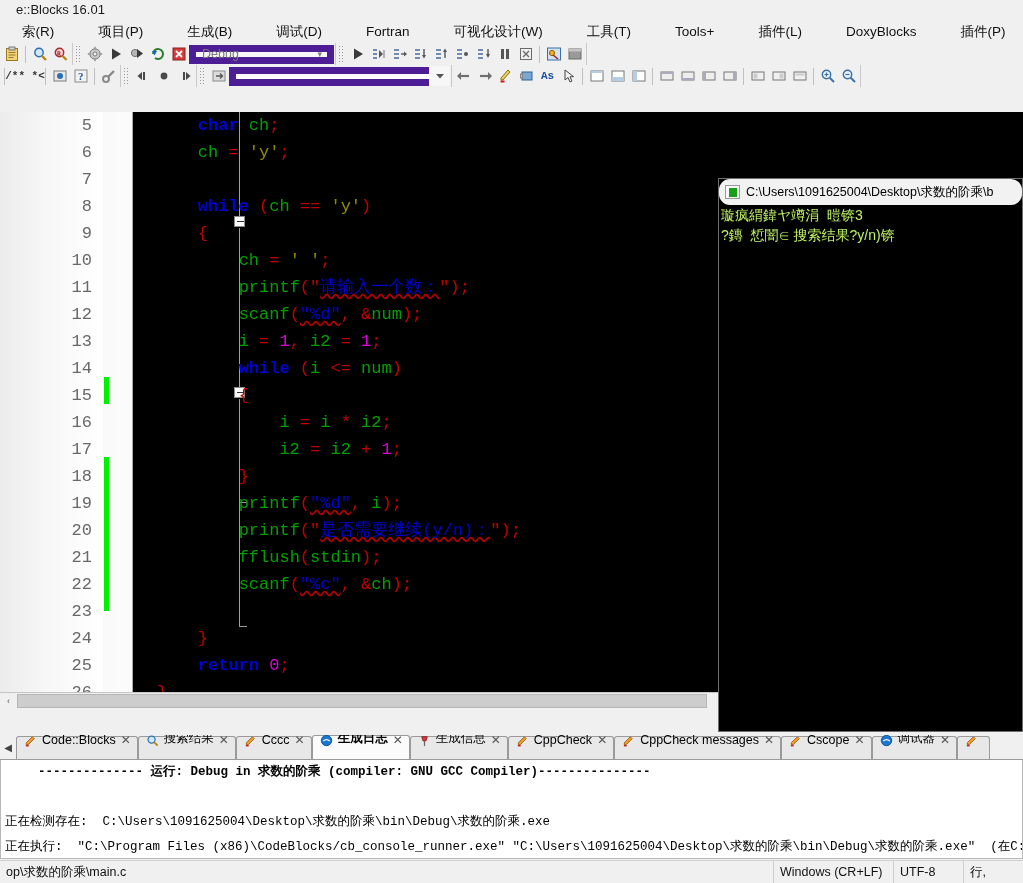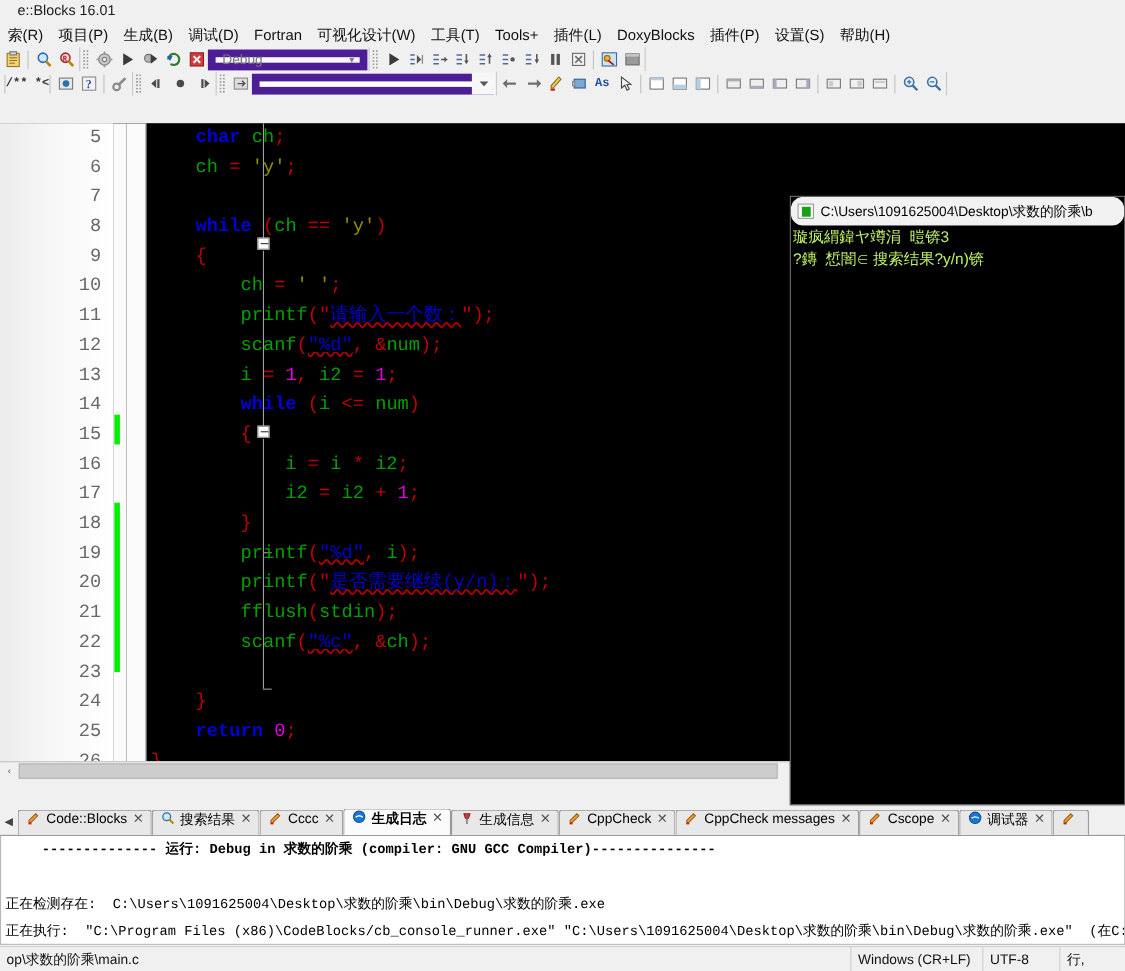--- a/index.html
+++ b/index.html
@@ -25,21 +25,21 @@
   }
 
   
   .menubar {
     position: absolute; left: 0; top: 20px; width: 1023px; height: 23px;
     background: #f0f0f0;
     display: flex; align-items: center;
     white-space: nowrap; overflow: hidden;
     font-size: 13.5px; color: #111;
   }
-  .menu-item { padding: 2px 7px; cursor: default; }
+  .menu-item { padding: 2px 22px; cursor: default; }
 
   
   .toolbar-row {
     position: absolute; left: 0; width: 1023px; height: 22px;
     background: #f0f0f0;
     display: flex; align-items: center;
     white-space: nowrap; overflow: hidden;
   }
   .toolbar-row.r1 { top: 43px; }
   .toolbar-row.r2 { top: 65px; }
@@ -139,21 +139,21 @@
   }
   .foldtick { position: absolute; left: 124px; width: 8px; height: 1px; background: #9a9a9a; }
 
   .code {
     position: absolute; left: 133px; top: 0; right: 0; height: 580px;
     font-family: "Liberation Mono", monospace;
     font-size: 17px;
     color: #c8c8c8;
     white-space: pre;
   }
-  .cl { height: 27px; line-height: 27px; padding-left: 4px; }
+  .cl { height: 27px; line-height: 27px; padding-left: 24px; }
   .k { color: #0000d8; font-weight: bold; }      
   .id { color: #00a000; }                          
   .op { color: #c00000; }                          
   .str { color: #8f8f00; }                         
   .strb { color: #0000d0; }                        
   .num { color: #e000e0; }                         
   .squig {
     text-decoration: underline wavy #b00000;
     text-decoration-skip-ink: none;
   }
@@ -211,22 +211,22 @@
     display: flex; align-items: flex-end;
     overflow: hidden; white-space: nowrap;
   }
   .tab-scroll { width: 16px; height: 24px; display: flex; align-items: center; justify-content: center;
                 color: #444; font-size: 10px; flex: none; }
   .ltab {
     height: 23px; margin-right: 0px;
     background: #e8e8e8;
     border: 1px solid #9a9a9a; border-bottom: none;
     border-radius: 3px 3px 0 0;
-    display: flex; align-items: flex-start; gap: 5px;
-    padding: 0 6px 0 7px;
+    display: flex; align-items: flex-end; gap: 5px;
+    padding: 0 6px 12px 7px;
     font-size: 12.5px; color: #000; flex: none;
   }
   .ltab.active { background: #fbfbfb; font-weight: bold; height: 24px; }
   .ltab .x { color: #555; font-size: 12px; font-weight: normal; }
   .ltab .ic { width: 13px; height: 13px; flex: none; }
 
   .logbody {
     position: absolute; left: 0; top: 760px; width: 1023px; height: 99px;
     background: #fff;
     border: 1px solid #b8b8b8; border-top: none;

